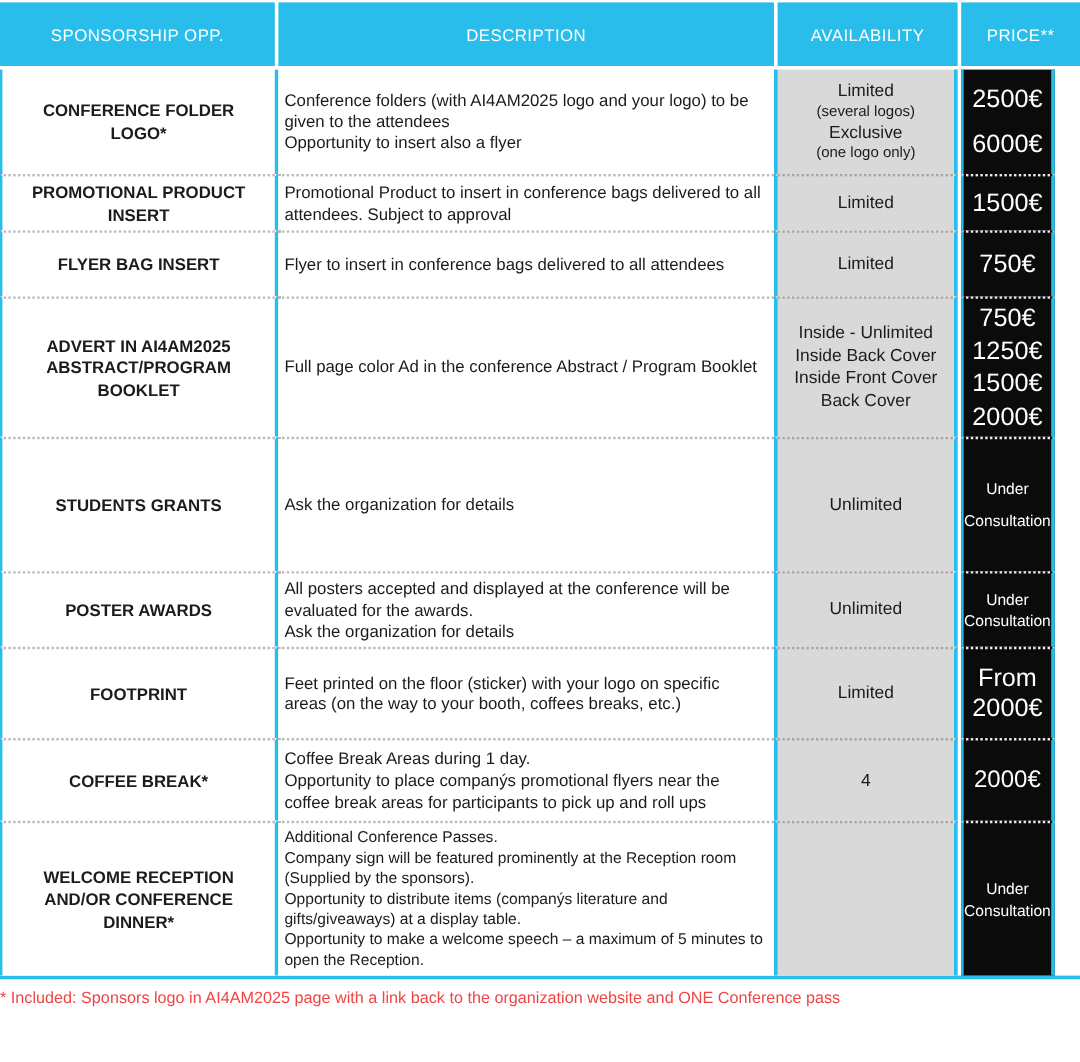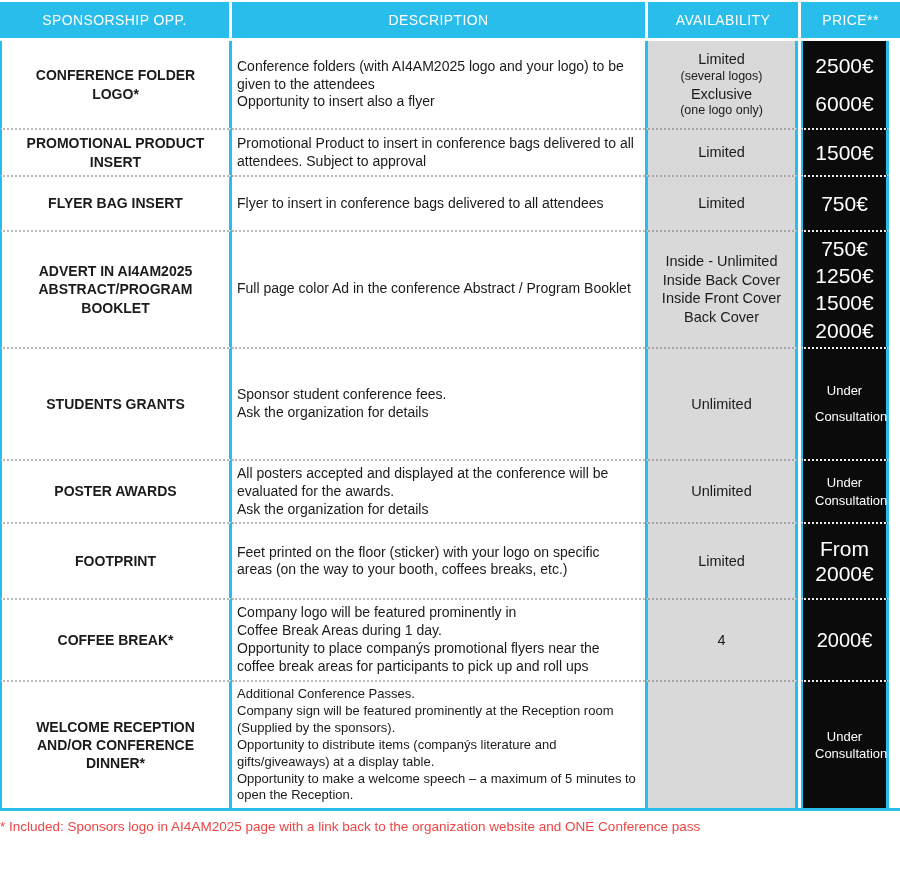--- a/index.html
+++ b/index.html
@@ -16,21 +16,21 @@
   }
   .page {
     width: 900px;
     height: 885px;
     background: #fff;
     padding-top: 2px;
     overflow: hidden;
   }
 
   
-  .thead { display: flex; height: 36px; margin-bottom: 3px; }
+  .thead { display: flex; height: 53px; margin-bottom: 3px; }
   .hcell {
     background: var(--cyan);
     color: #fff;
     display: flex;
     align-items: center;
     justify-content: center;
     font-size: 14px;
     letter-spacing: 0.4px;
     text-align: center;
   }
@@ -69,26 +69,27 @@
     background: var(--gray-bg);
     border-left: 3px solid var(--cyan);
     border-right: 3px solid var(--cyan);
     align-items: center;
     text-align: center;
     font-size: 14.5px;
     line-height: 1.3;
     padding: 3px 2px;
   }
   .c4 {
-    width: 88px;
+    width: 78px;
     margin-left: 3px;
     background: var(--black-bg);
     border-left: 2px solid var(--cyan);
     border-right: 3px solid var(--cyan);
     color: #fff;
+    align-items: center;
     text-align: center;
     padding: 3px 12px;
   }
   .c4 .line { font-size: 21px; line-height: 1.2; margin: 1px 0; }
   .c4 .line.small { font-size: 13px; line-height: 1.35; margin: 0; }
   .c3 .line.small { font-size: 12.5px; line-height: 1.25; }
 
   
   .row + .row .c1, .row + .row .c2 { border-top: 2px dotted #b9b9b9; }
   .row + .row .c3 { border-top: 2px dotted #a6a6a6; }
@@ -207,21 +208,20 @@
             <div class="line">1500€</div>
             <div class="line">2000€</div>
           </div>
   </div>
 
   <div class="row">
     <div class="cell c1">
       <div>STUDENTS GRANTS</div>
     </div>
     <div class="cell c2">
-            <div class="dline">Sponsor student conference fees.</div>
             <div class="dline">Ask the organization for details</div>
           </div>
     <div class="cell c3">
             <div class="line">Unlimited</div>
           </div>
     <div class="cell c4">
             <div class="line small">Under Consultation</div>
           </div>
   </div>
 
@@ -254,21 +254,20 @@
     <div class="cell c4">
             <div class="line">From 2000€</div>
           </div>
   </div>
 
   <div class="row">
     <div class="cell c1">
       <div>COFFEE BREAK*</div>
     </div>
     <div class="cell c2">
-            <div class="dline">Company logo will be featured prominently in</div>
             <div class="dline">Coffee Break Areas during 1 day.</div>
             <div class="dline">Opportunity to place companýs promotional flyers near the coffee break areas for participants to pick up and roll ups</div>
           </div>
     <div class="cell c3">
             <div class="line">4</div>
           </div>
     <div class="cell c4">
             <div class="line">2000€</div>
           </div>
   </div>

